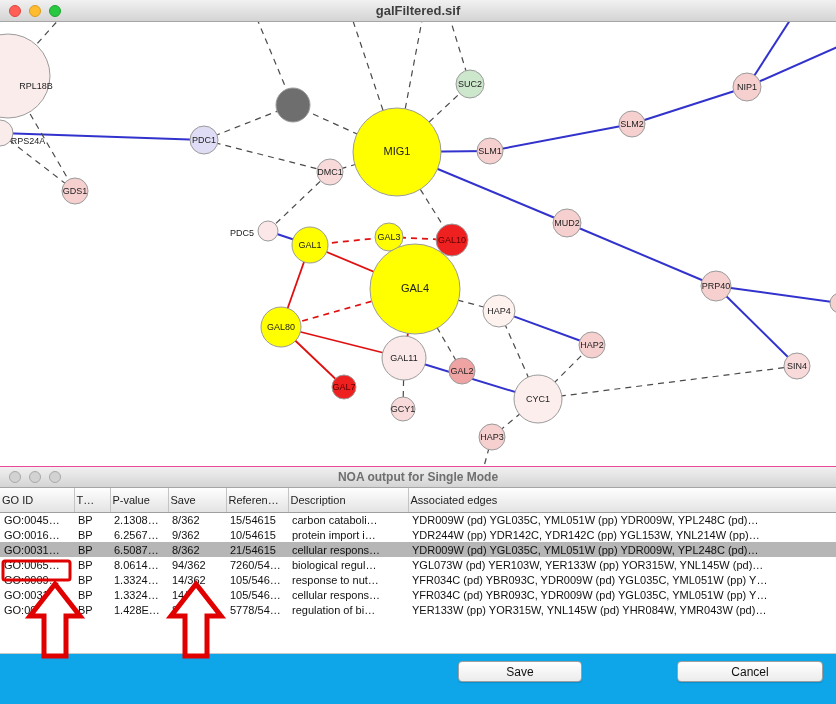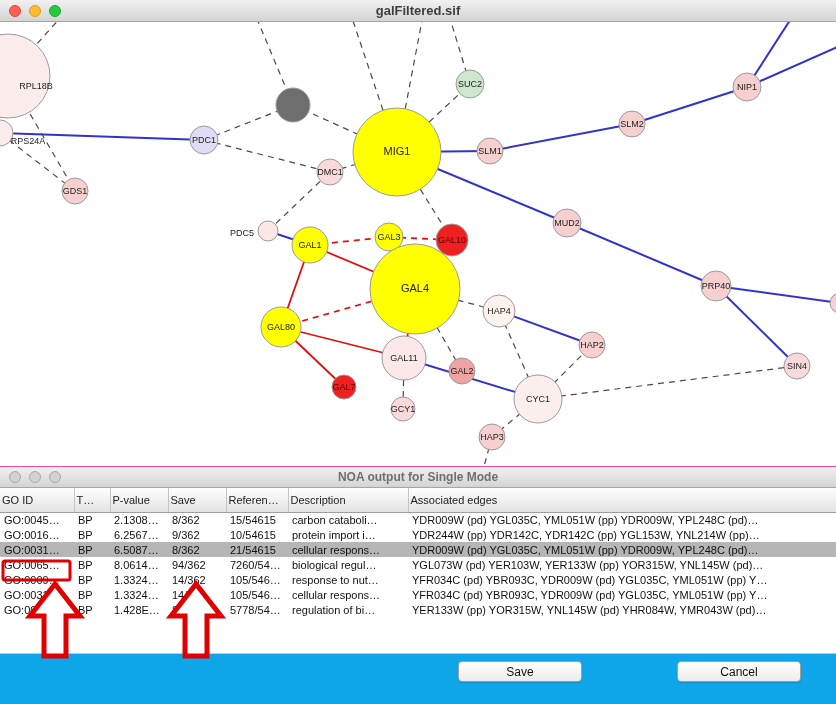--- a/index.html
+++ b/index.html
@@ -54,21 +54,21 @@
 
   .button-bar { position: absolute; top: 194px; left: 0; width: 836px; height: 44px; }
   .btn {
     position: absolute; top: 0; height: 21px;
     border: 1px solid #9f9f9f; border-radius: 4px;
     background: linear-gradient(#ffffff, #ececec);
     font-family: inherit; font-size: 12px; color: #111;
     box-shadow: 0 1px 1px rgba(0,0,0,0.15);
   }
   .btn-save { left: 458px; width: 124px; }
-  .btn-cancel { left: 677px; width: 124px; }
+  .btn-cancel { left: 677px; width: 146px; }
 
   
   .annotations { position: absolute; top: 0; left: 0; pointer-events: none; z-index: 40; }
 </style>
 </head>
 <body>
 
 <div class="window-top">
   <div class="titlebar">
     <div class="traffic">

